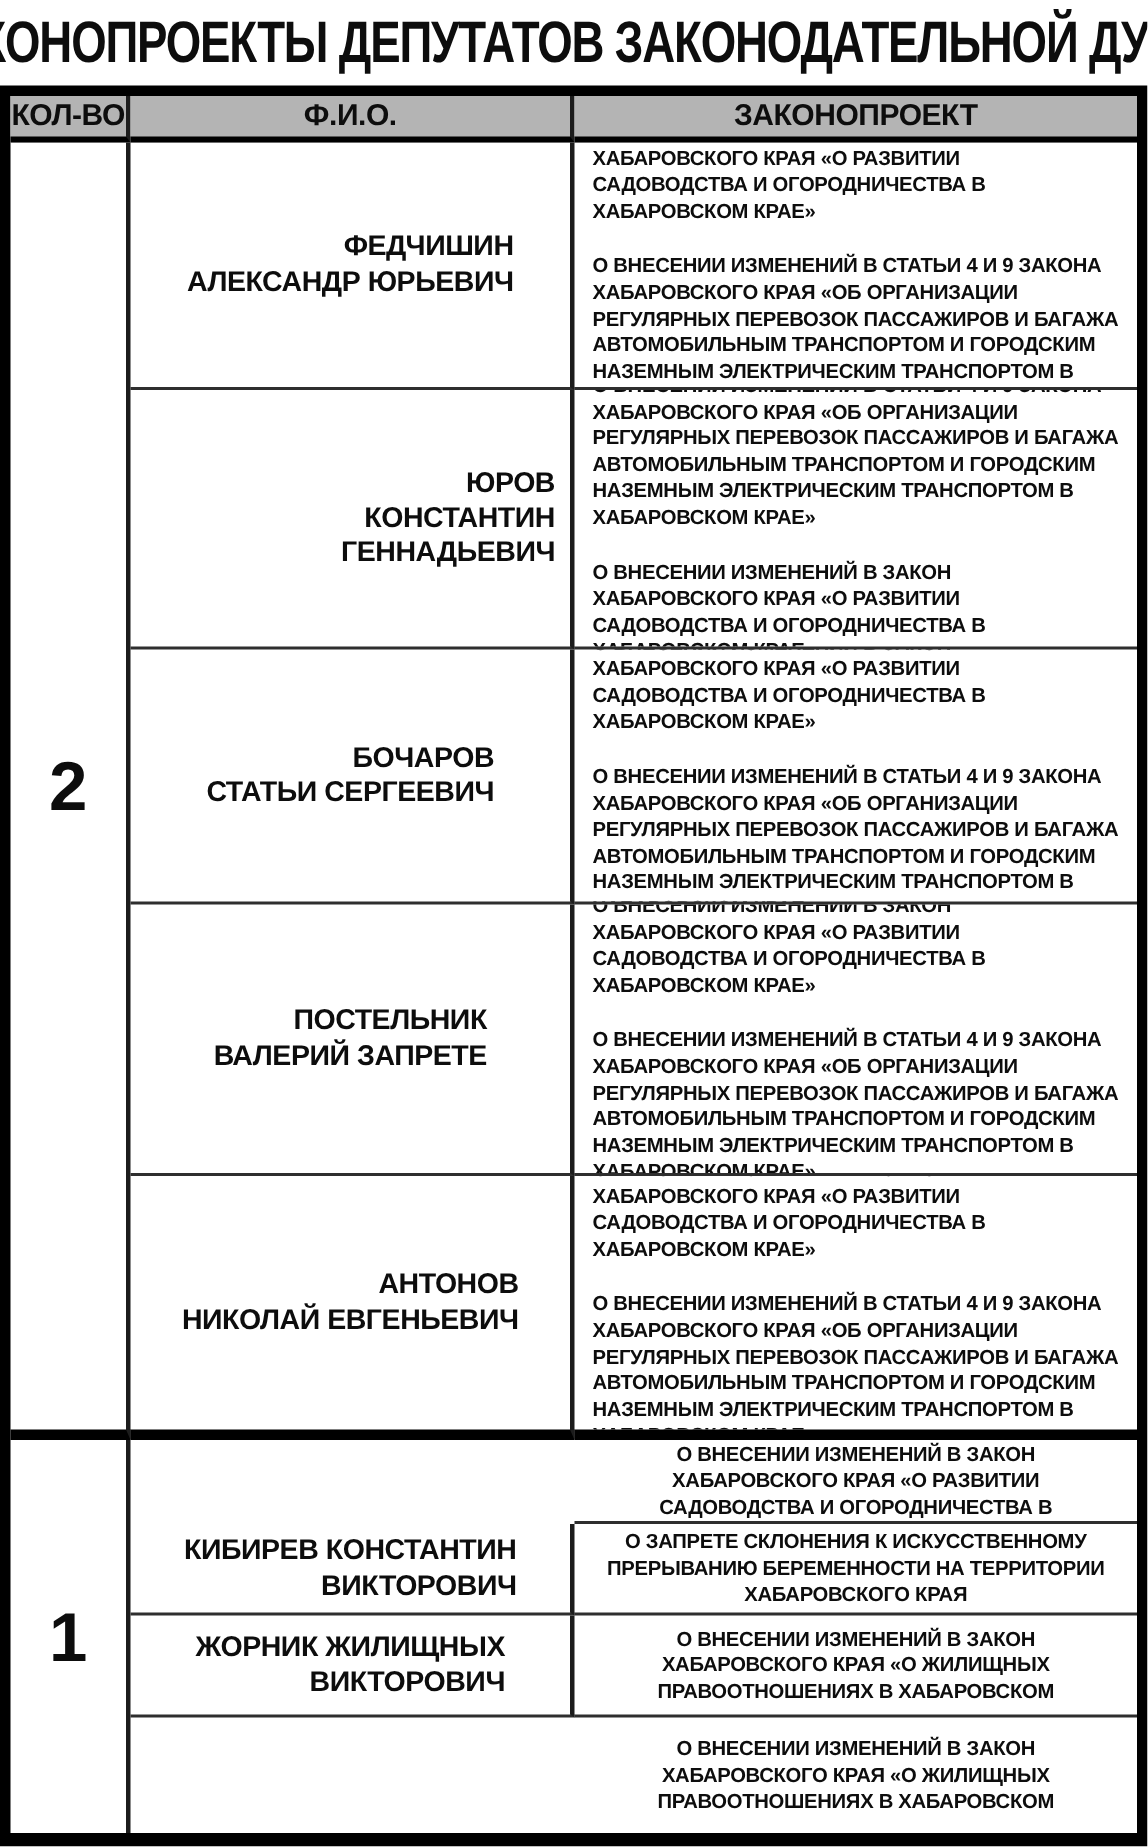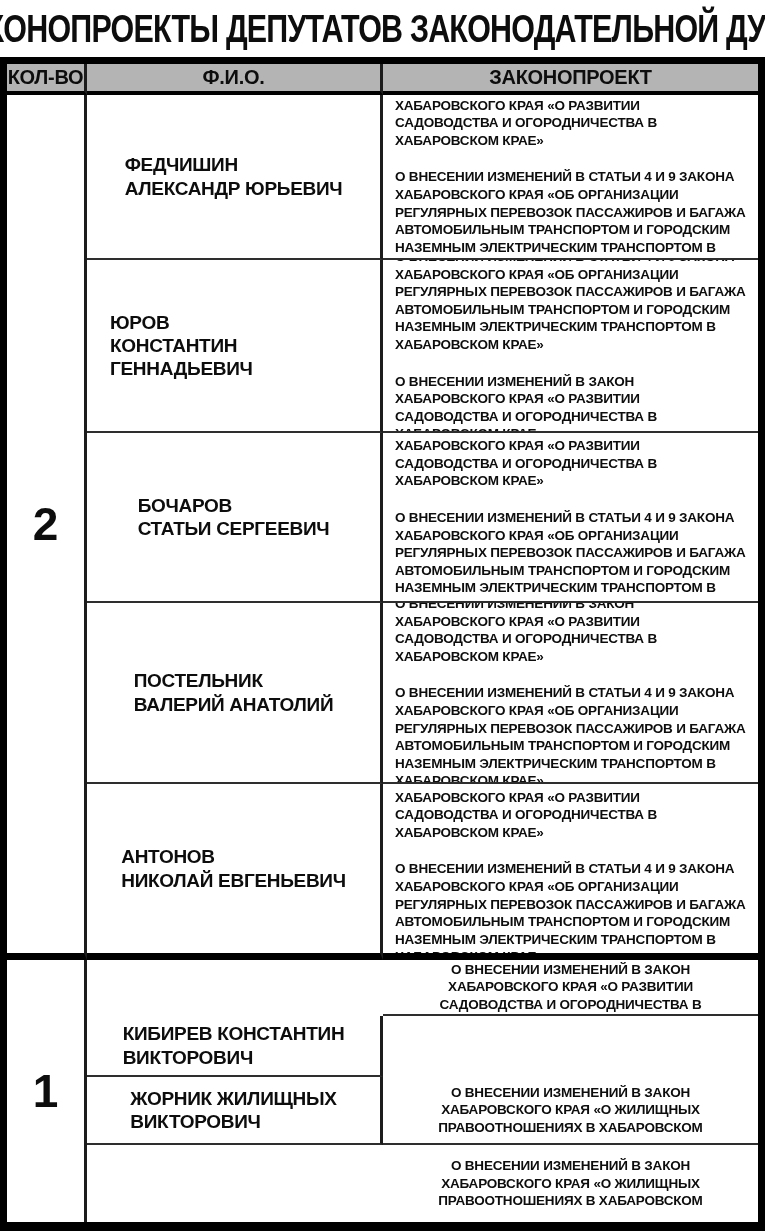--- a/index.html
+++ b/index.html
@@ -44,25 +44,25 @@
   .v-line   { border-right: 3px solid #1c1c1c; }
   .row-line { border-bottom: 2px solid #2e2e2e; }
   .sec-line { border-bottom: 7px solid #000; }
 
   .count {
     display: flex; align-items: center; justify-content: center;
     font-size: 46px;
   }
   .name {
     display: flex; align-items: center; justify-content: center;
-    text-align: left;
+    text-align: right;
     font-size: 19px; line-height: 1.22; letter-spacing: -0.3px;
     white-space: pre-line;
     font-stretch: condensed;
-    padding: 2px 23px;
+    padding: 2px 10px;
   }
   .bills {
     display: flex; flex-direction: column; justify-content: center;
     gap: 19px;
     padding: 6px 12px 6px 12px;
     font-size: 13.5px; line-height: 1.3; letter-spacing: -0.2px;
     font-stretch: condensed;
   }
   .bills.centered { text-align: center; padding: 4px 16px; }
   .bill-p { white-space: normal; }
@@ -99,41 +99,44 @@
     </div>
 
     <div class="cell name v-line row-line" style="grid-column:2;grid-row:4">БОЧАРОВ
 СТАТЬИ СЕРГЕЕВИЧ</div>
     <div class="cell bills row-line" style="grid-column:3;grid-row:4">
       <div class="bill-p">О ВНЕСЕНИИ ИЗМЕНЕНИЙ В ЗАКОН ХАБАРОВСКОГО КРАЯ «О РАЗВИТИИ САДОВОДСТВА И ОГОРОДНИЧЕСТВА В ХАБАРОВСКОМ КРАЕ»</div>
       <div class="bill-p">О ВНЕСЕНИИ ИЗМЕНЕНИЙ В СТАТЬИ 4 И 9 ЗАКОНА ХАБАРОВСКОГО КРАЯ «ОБ ОРГАНИЗАЦИИ РЕГУЛЯРНЫХ ПЕРЕВОЗОК ПАССАЖИРОВ И БАГАЖА АВТОМОБИЛЬНЫМ ТРАНСПОРТОМ И ГОРОДСКИМ НАЗЕМНЫМ ЭЛЕКТРИЧЕСКИМ ТРАНСПОРТОМ В ХАБАРОВСКОМ КРАЕ»</div>
     </div>
 
     <div class="cell name v-line row-line" style="grid-column:2;grid-row:5">ПОСТЕЛЬНИК
-ВАЛЕРИЙ АНАТОЛИЙ</div>
+ВАЛЕРИЙ ЗАПРЕТЕ</div>
     <div class="cell bills row-line" style="grid-column:3;grid-row:5">
       <div class="bill-p">О ВНЕСЕНИИ ИЗМЕНЕНИЙ В ЗАКОН ХАБАРОВСКОГО КРАЯ «О РАЗВИТИИ САДОВОДСТВА И ОГОРОДНИЧЕСТВА В ХАБАРОВСКОМ КРАЕ»</div>
       <div class="bill-p">О ВНЕСЕНИИ ИЗМЕНЕНИЙ В СТАТЬИ 4 И 9 ЗАКОНА ХАБАРОВСКОГО КРАЯ «ОБ ОРГАНИЗАЦИИ РЕГУЛЯРНЫХ ПЕРЕВОЗОК ПАССАЖИРОВ И БАГАЖА АВТОМОБИЛЬНЫМ ТРАНСПОРТОМ И ГОРОДСКИМ НАЗЕМНЫМ ЭЛЕКТРИЧЕСКИМ ТРАНСПОРТОМ В ХАБАРОВСКОМ КРАЕ»</div>
     </div>
 
     <div class="cell name v-line sec-line" style="grid-column:2;grid-row:6">АНТОНОВ
 НИКОЛАЙ ЕВГЕНЬЕВИЧ</div>
     <div class="cell bills sec-line" style="grid-column:3;grid-row:6">
       <div class="bill-p">О ВНЕСЕНИИ ИЗМЕНЕНИЙ В ЗАКОН ХАБАРОВСКОГО КРАЯ «О РАЗВИТИИ САДОВОДСТВА И ОГОРОДНИЧЕСТВА В ХАБАРОВСКОМ КРАЕ»</div>
       <div class="bill-p">О ВНЕСЕНИИ ИЗМЕНЕНИЙ В СТАТЬИ 4 И 9 ЗАКОНА ХАБАРОВСКОГО КРАЯ «ОБ ОРГАНИЗАЦИИ РЕГУЛЯРНЫХ ПЕРЕВОЗОК ПАССАЖИРОВ И БАГАЖА АВТОМОБИЛЬНЫМ ТРАНСПОРТОМ И ГОРОДСКИМ НАЗЕМНЫМ ЭЛЕКТРИЧЕСКИМ ТРАНСПОРТОМ В ХАБАРОВСКОМ КРАЕ»</div>
     </div>
 
     <div class="cell count v-line" style="grid-column:1;grid-row:7/span 4">1</div>
 
     <div class="cell bills centered row-line" style="grid-column:3;grid-row:7">
       <div class="bill-p">О ВНЕСЕНИИ ИЗМЕНЕНИЙ В ЗАКОН ХАБАРОВСКОГО КРАЯ «О РАЗВИТИИ САДОВОДСТВА И ОГОРОДНИЧЕСТВА В</div>
     </div>
 
     <div class="cell name v-line row-line" style="grid-column:2;grid-row:8">КИБИРЕВ КОНСТАНТИН
 ВИКТОРОВИЧ</div>
+    <div class="cell bills centered row-line" style="grid-column:3;grid-row:8">
+      <div class="bill-p">О ЗАПРЕТЕ СКЛОНЕНИЯ К ИСКУССТВЕННОМУ ПРЕРЫВАНИЮ БЕРЕМЕННОСТИ НА ТЕРРИТОРИИ ХАБАРОВСКОГО КРАЯ</div>
+    </div>
 
     <div class="cell name v-line row-line" style="grid-column:2;grid-row:9">ЖОРНИК ЖИЛИЩНЫХ
 ВИКТОРОВИЧ</div>
     <div class="cell bills centered row-line" style="grid-column:3;grid-row:9">
       <div class="bill-p">О ВНЕСЕНИИ ИЗМЕНЕНИЙ В ЗАКОН ХАБАРОВСКОГО КРАЯ «О ЖИЛИЩНЫХ ПРАВООТНОШЕНИЯХ В ХАБАРОВСКОМ</div>
     </div>
 
     <div class="cell bills centered" style="grid-column:3;grid-row:10">
       <div class="bill-p">О ВНЕСЕНИИ ИЗМЕНЕНИЙ В ЗАКОН ХАБАРОВСКОГО КРАЯ «О ЖИЛИЩНЫХ ПРАВООТНОШЕНИЯХ В ХАБАРОВСКОМ</div>
     </div>

